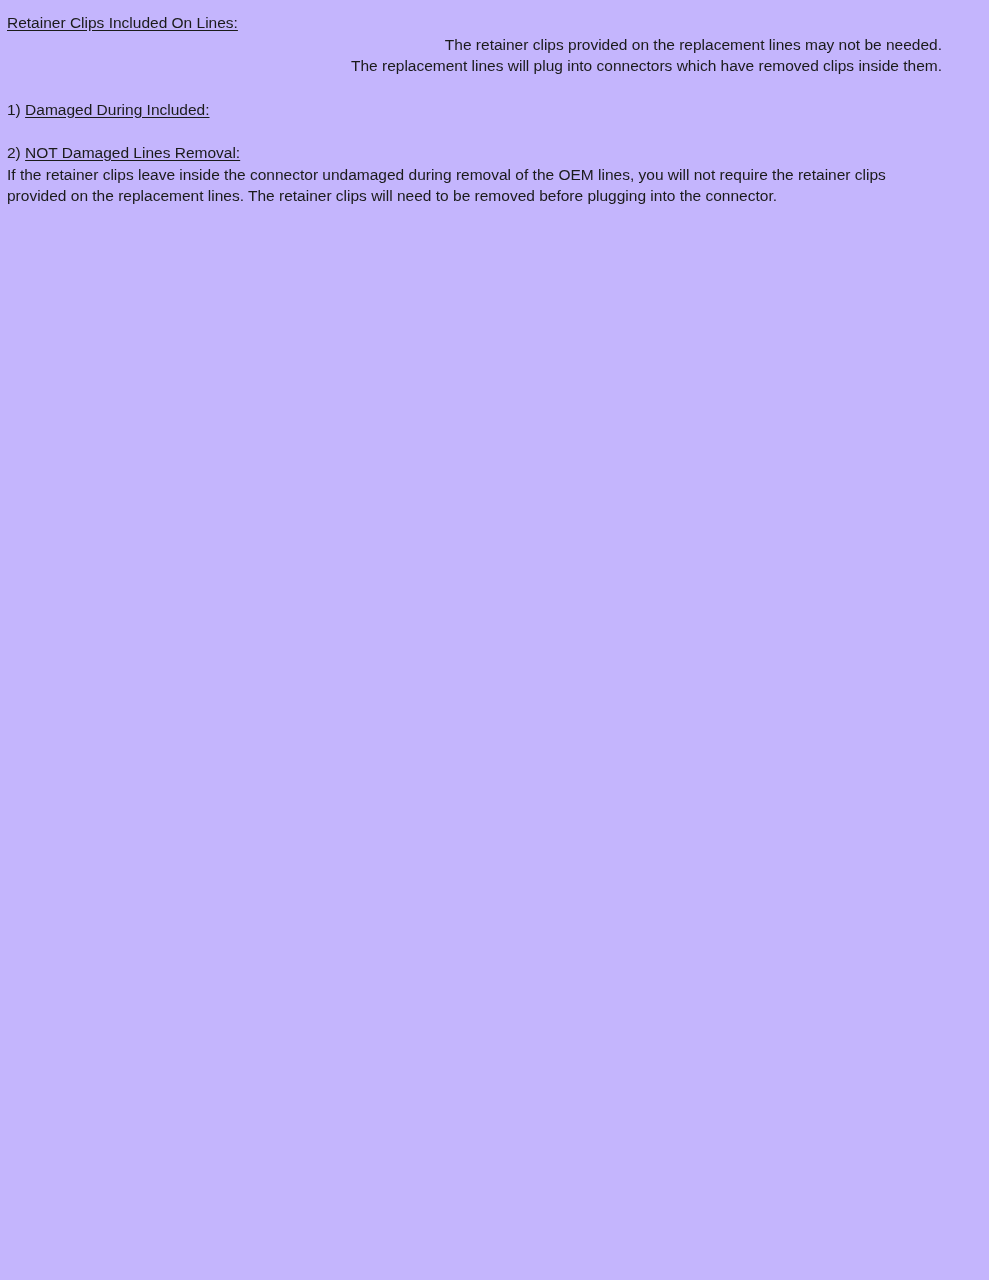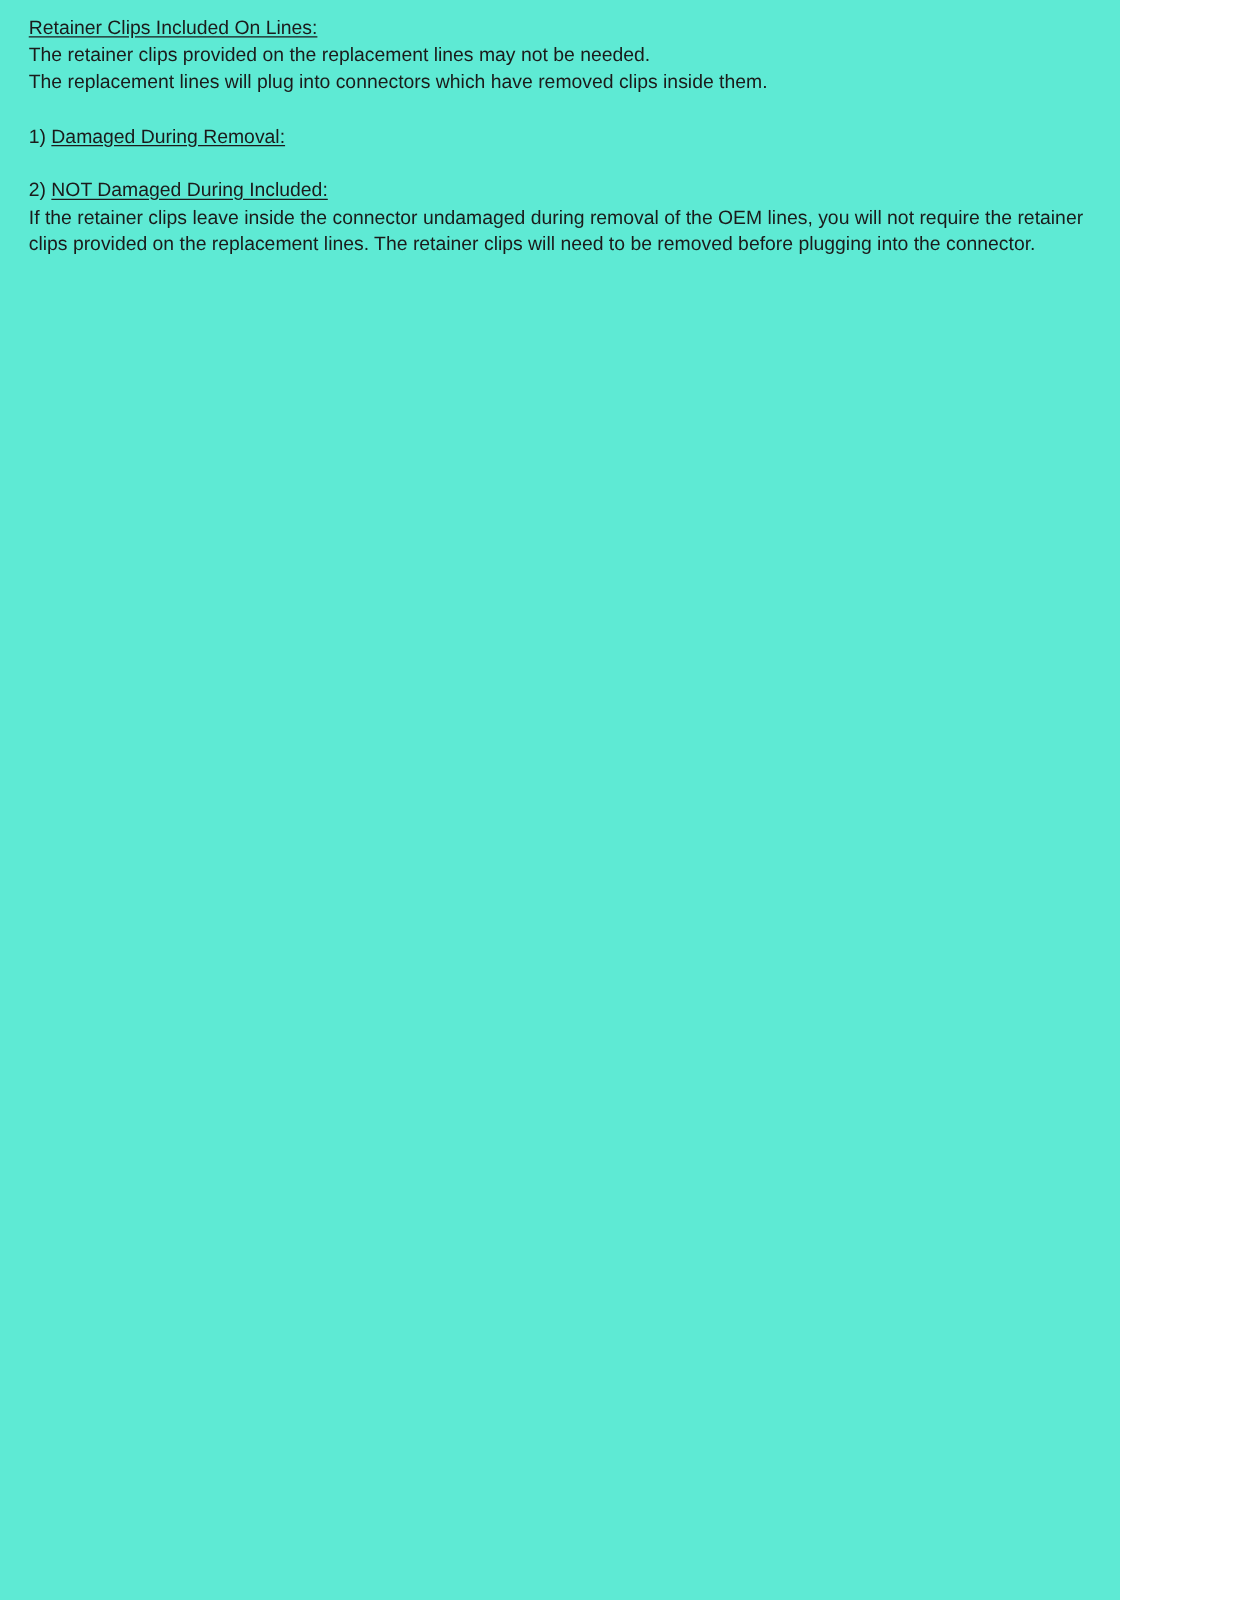--- a/index.html
+++ b/index.html
@@ -10,40 +10,41 @@
   body {
     width: 989px;
     height: 1280px;
     overflow: hidden;
     font-family: "Liberation Sans", sans-serif;
     color: #1b1b1b;
     -webkit-font-smoothing: antialiased;
   }
   .page {
     box-sizing: border-box;
-    width: 896px;
+    width: 989px;
     height: 1280px;
-    padding: 12px 10px 0 23px;
-    background: #5eead4;
+    padding: 12px 10px 0 7px;
+    background: #c4b5fd;
   }
   .doc-text {
     font-size: 15.5px;
     line-height: 21.5px;
     max-width: 935px;
   }
   .doc-heading {
     font-size: 15.5px;
     line-height: 21.5px;
     font-weight: normal;
     text-decoration: underline;
     text-underline-offset: 2px;
     margin: 0;
   }
   .intro-line {
     margin: 0;
+    text-align: right;
   }
   .section {
     margin-top: 22px;
   }
   .section-heading {
     margin: 0 0 0 0;
   }
   .section-number {
     text-decoration: none;
   }
@@ -63,21 +64,21 @@
 
 <div class="page">
 
   <div class="intro-block doc-text">
     <h1 class="doc-heading">Retainer Clips Included On Lines:</h1>
     <p class="intro-line">The retainer clips provided on the replacement lines may not be needed.</p>
     <p class="intro-line">The replacement lines will plug into connectors which have removed clips inside them.</p>
   </div>
 
   <div class="section doc-text">
-    <p class="section-heading"><span class="section-number">1) </span><span class="section-title">Damaged During Removal:</span></p>
+    <p class="section-heading"><span class="section-number">1) </span><span class="section-title">Damaged During Included:</span></p>
   </div>
 
   <div class="section doc-text">
-    <p class="section-heading"><span class="section-number">2) </span><span class="section-title">NOT Damaged During Included:</span></p>
+    <p class="section-heading"><span class="section-number">2) </span><span class="section-title">NOT Damaged Lines Removal:</span></p>
     <p class="section-body">If the retainer clips leave inside the connector undamaged during removal of the OEM lines, you will not require the retainer clips provided on the replacement lines. The retainer clips will need to be removed before plugging into the connector.</p>
   </div>
 
 </div>
 
 </body></html>

